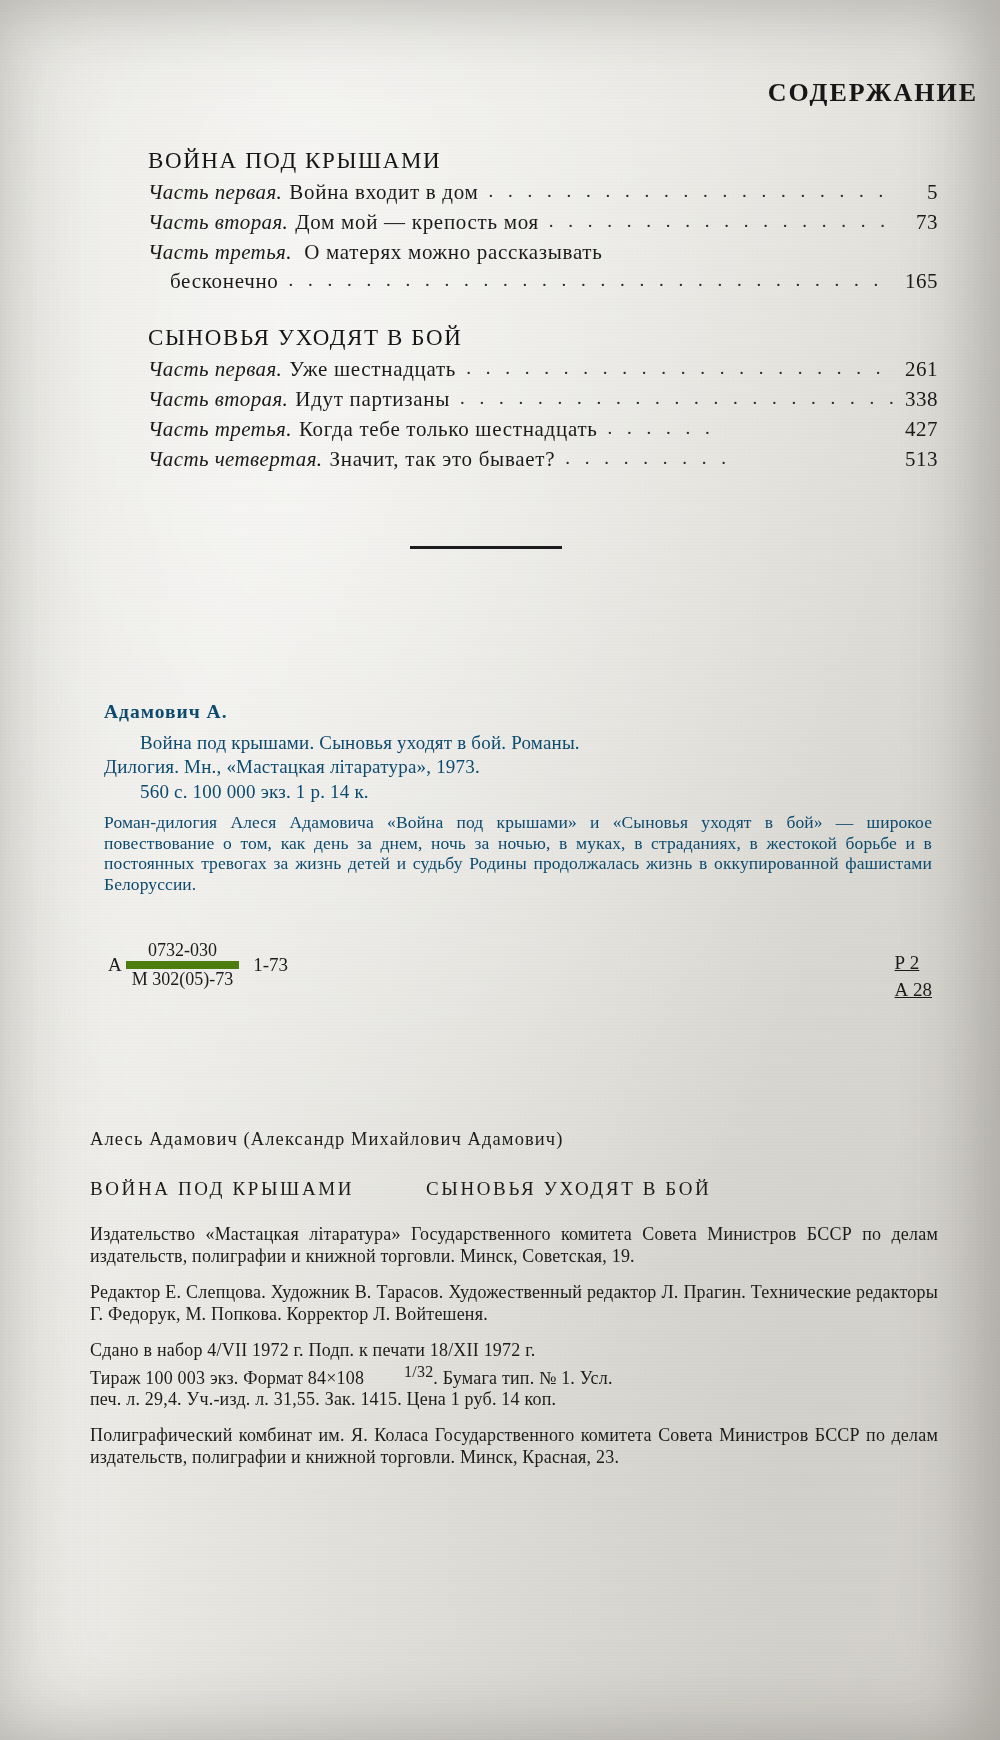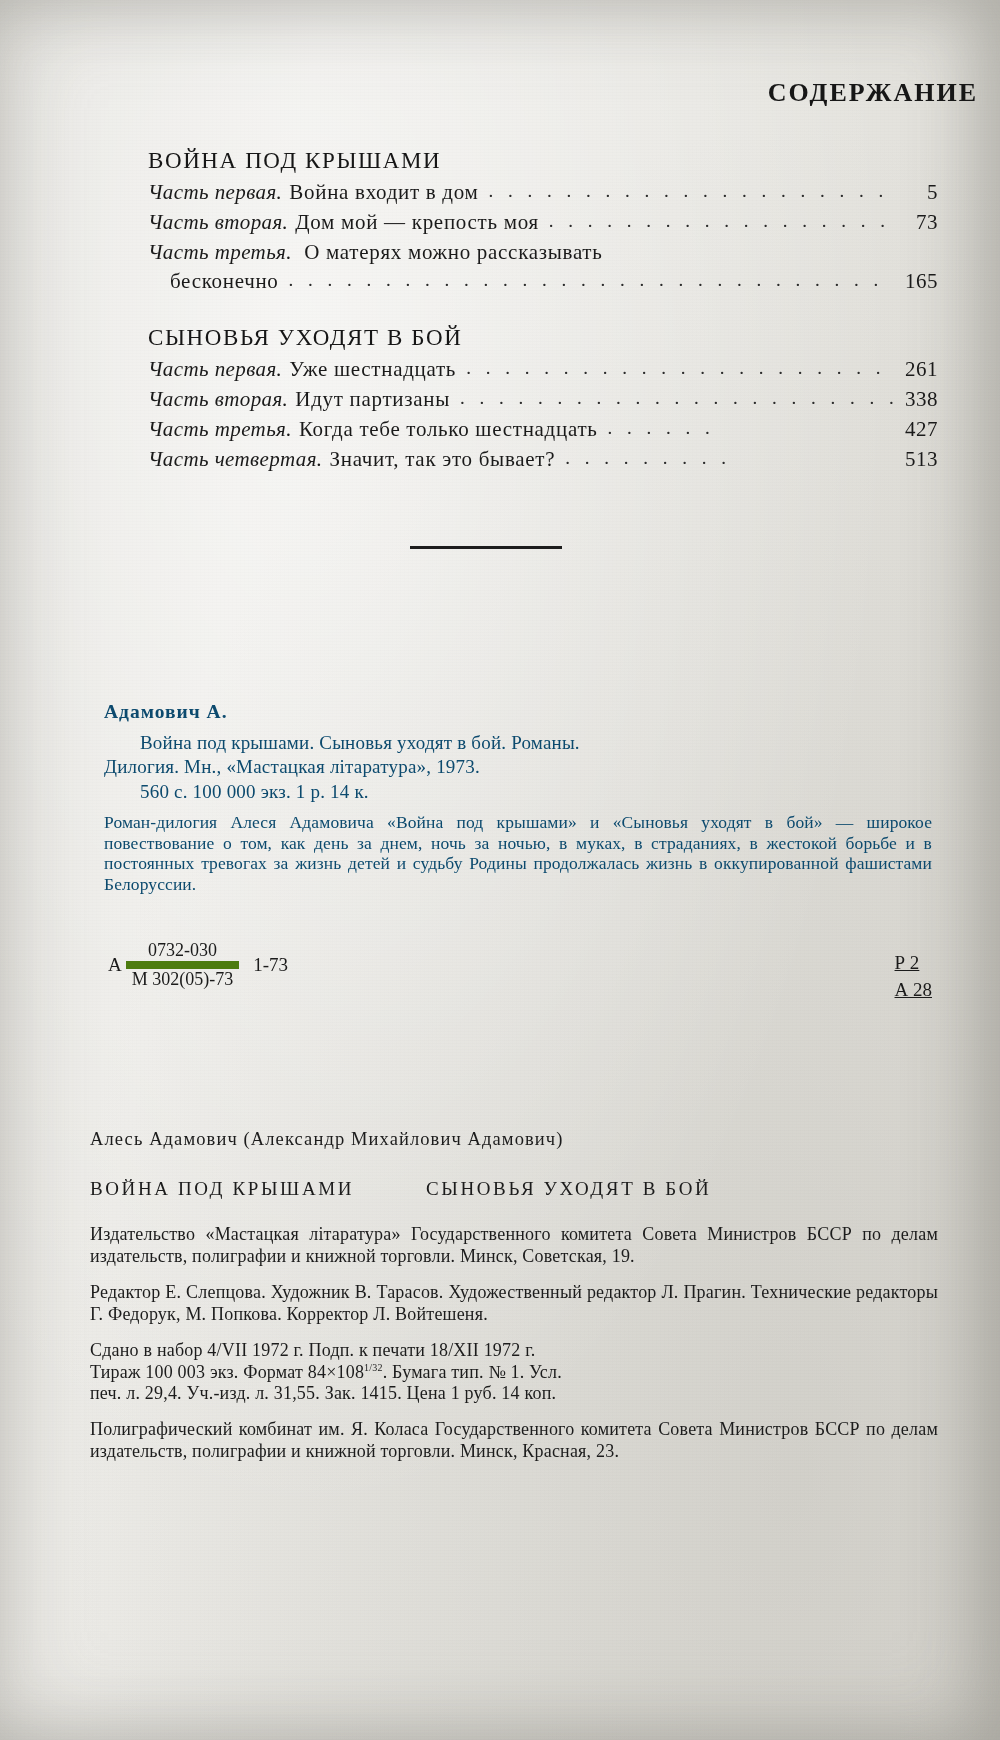--- a/index.html
+++ b/index.html
@@ -195,21 +195,21 @@
     margin-bottom: 24px;
     display: flex;
   }
   .imprint .titles .t2 { margin-left: 72px; }
   .imprint p {
     margin: 0 0 14px 0;
     text-align: justify;
     letter-spacing: .2px;
   }
   .imprint p.tight { margin-bottom: 14px; }
-  .imprint sup { font-size: 10px; vertical-align: super; }
+  .imprint sup { font-size: 16px; vertical-align: super; margin-left: 40px; }
 </style>
 </head>
 <body>
 
 <div class="page"></div>
 <div class="grain"></div>
 <div class="edge-shadow"></div>
 
 <div class="content">
 

